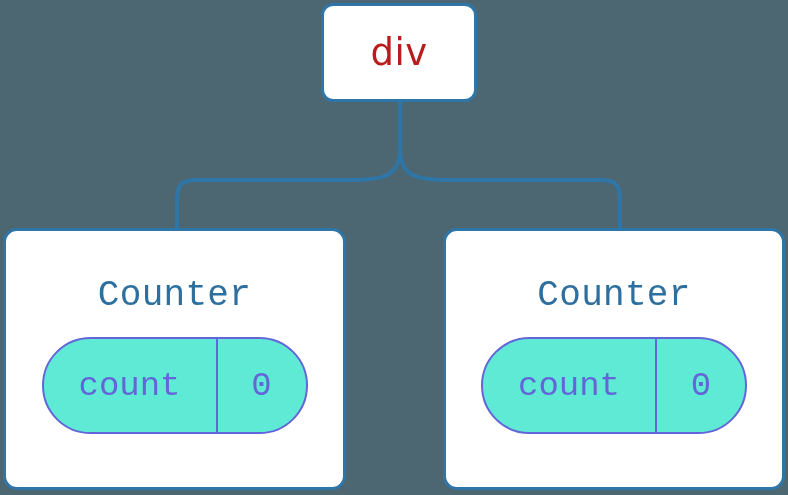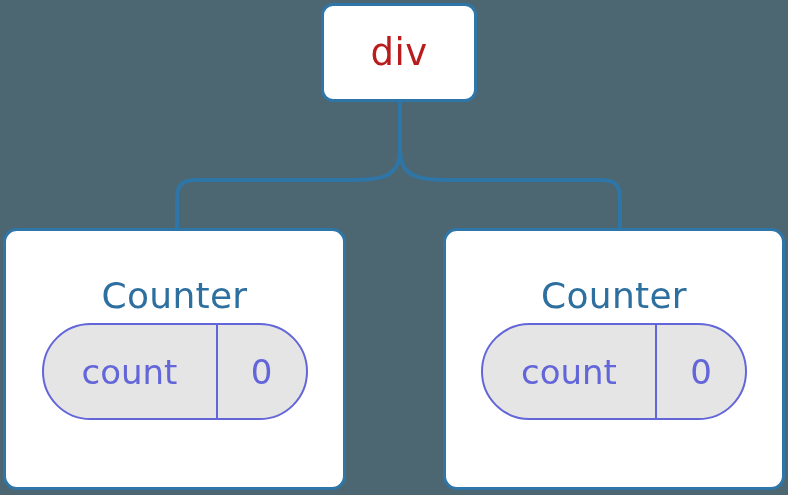--- a/index.html
+++ b/index.html
@@ -58,43 +58,44 @@
   }
 
   
   .child-node {
     top: 228px;
     height: 262px;
     border-radius: 14px;
     display: flex;
     flex-direction: column;
     align-items: center;
+    font-family: Liberation Mono, monospace;
   }
   #child-node-0 { left: 3px;   width: 343px; }
   #child-node-1 { left: 443px; width: 342px; }
 
   .child-title {
     color: #2D6F9E;
     font-size: 36px;
     line-height: 1;
     letter-spacing: 0.3px;
     margin-top: 47px;
   }
 
   
   .state-pill {
-    margin-top: 9px;
+    margin-top: 23px;
     width: 266px;
     height: 97px;
     border: 2px solid #6366D8;
     border-radius: 49px;
     box-sizing: border-box;
     display: flex;
     align-items: stretch;
-    background: #e5e5e5;
+    background: #5eead4;
   }
   .state-key {
     flex: 0 0 172px;
     display: flex;
     align-items: center;
     justify-content: center;
     border-right: 2px solid #6366D8;
     color: #6366D8;
     font-size: 34px;
     line-height: 1;

